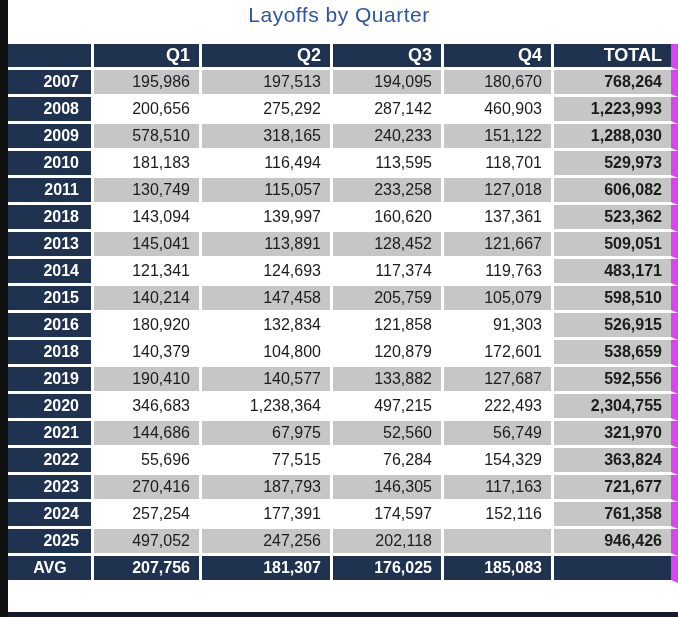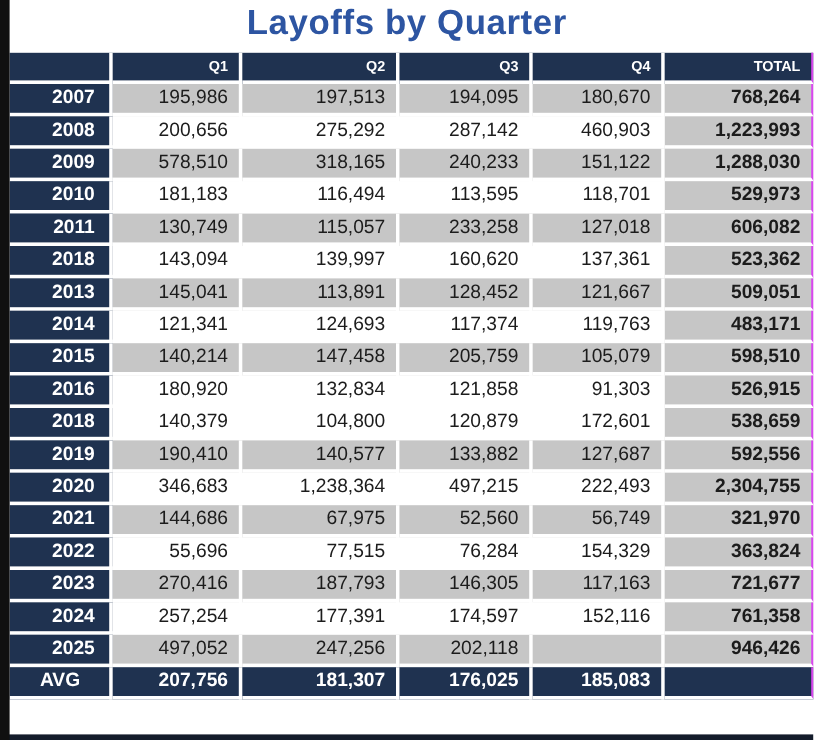--- a/index.html
+++ b/index.html
@@ -4,53 +4,53 @@
 <style>
   html,body{margin:0;padding:0;background:#fff;}
   .frame{
     position:relative;width:678px;height:617px;background:#ffffff;
     font-family:"Liberation Sans",sans-serif;overflow:hidden;
   }
   .left-strip{position:absolute;left:0;top:0;width:8px;height:617px;background:#101010;z-index:5;}
   .bottom-strip{position:absolute;left:0;top:612px;width:678px;height:5px;background:#141c2b;z-index:4;}
   .title{
     position:absolute;top:3px;left:0;width:678px;text-align:center;
-    color:#2d55a2;font-size:29px;font-weight:bold;letter-spacing:0.5px;
+    color:#2d55a2;font-size:21px;font-weight:normal;letter-spacing:0.5px;
   }
   table.layoffs{
     position:absolute;left:8px;top:44px;width:670px;
     border-collapse:separate;border-spacing:0;table-layout:fixed;
   }
   col.c-year{width:86px;}
   col.c-q1{width:108px;}
   col.c-q2{width:131px;}
   col.c-q3{width:111px;}
   col.c-q4{width:110px;}
   col.c-total{width:124px;}
   th,td{
     box-sizing:border-box;height:27px;line-height:24px;
     padding:0 9px 0 2px;font-size:16px;white-space:nowrap;overflow:hidden;
     border-right:3px solid #ffffff;border-bottom:3px solid #ffffff;
     text-align:right;color:#1c1c1c;
   }
   th{
-    background:#1f3250;color:#ffffff;font-weight:bold;font-size:12px;
+    background:#1f3250;color:#ffffff;font-weight:bold;font-size:18px;
     height:26px;line-height:23px;
   }
   td.year-cell, th.corner{
     background:#1f3250;color:#ffffff;font-weight:bold;padding-right:12px;margin-left:12px;
   }
   tr.shade td.val{background:#c6c6c6;}
   tr.plain td.val{background:#ffffff;}
   td.total-cell{background:#c6c6c6;font-weight:bold;}
   tfoot td{
     background:#1f3250;color:#ffffff;font-weight:bold;
   }
   tfoot td.avg-label{text-align:center;padding-left:10px;}
-  td:last-child,th:last-child{border-right:2px solid #d946ef;}
+  td:last-child,th:last-child{border-right:7px solid #d946ef;}
 </style>
 </head>
 <body>
 
 <div class="frame">
   <div class="left-strip"></div>
   <div class="bottom-strip"></div>
 
   <div class="title">Layoffs by Quarter</div>
 

